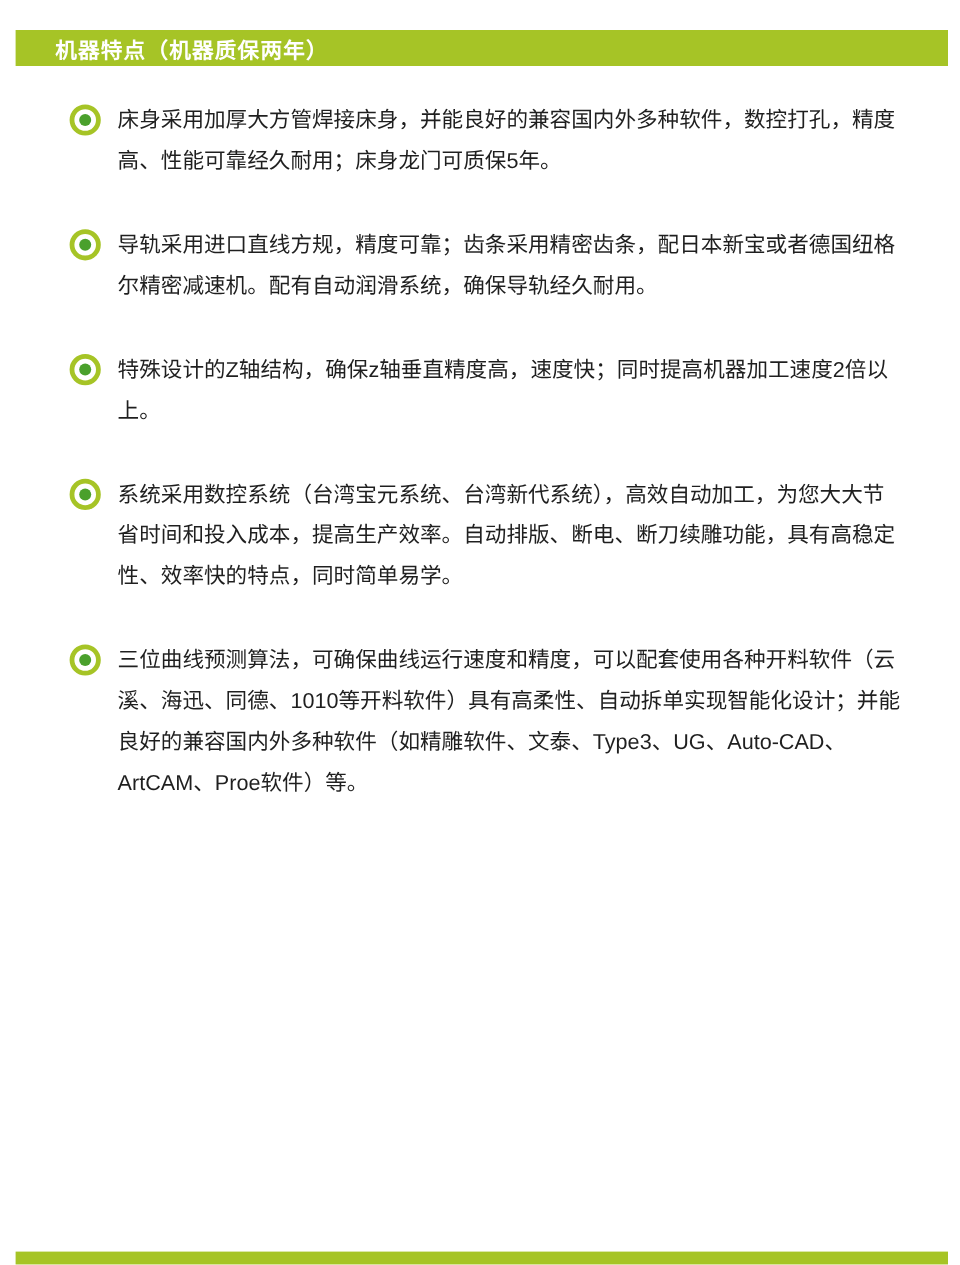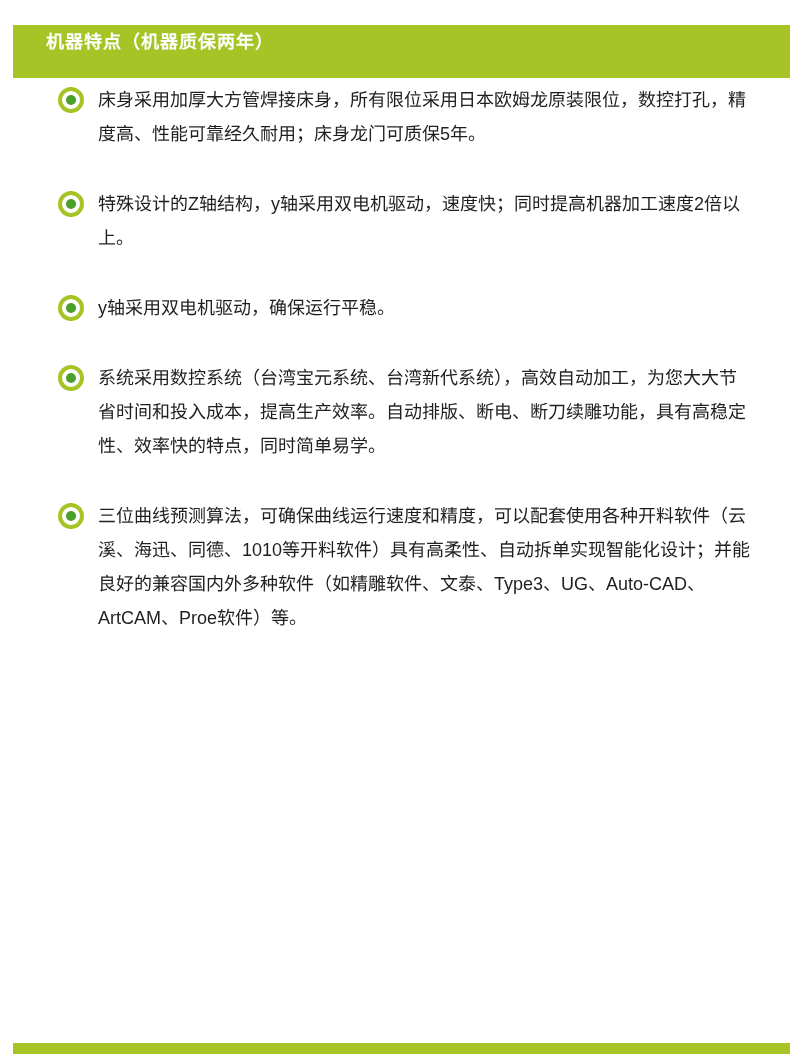--- a/index.html
+++ b/index.html
@@ -11,21 +11,21 @@
   .page{
     position:relative;
     width:800px;height:1054px;
     background:#ffffff;
     overflow:hidden;
     font-family:"Liberation Sans","DejaVu Sans",sans-serif;
   }
   .header-bar{
     position:absolute;
     left:13px;top:25px;
-    width:777px;height:53px;
+    width:777px;height:30px;
     box-sizing:border-box;
     padding-left:33px;
     background:var(--green);
     color:#ffffff;
     font-size:18px;
     font-weight:bold;
     line-height:35px;
     letter-spacing:1px;
     white-space:nowrap;
   }
@@ -76,38 +76,38 @@
 
 <div class="page">
 
   <div class="header-bar">机器特点（机器质保两年）</div>
 
   <div class="feature-list">
     <div class="feature-item">
       <span class="bullet">
         <span class="bullet-dot"></span>
       </span>
-      <p class="feature-text">床身采用加厚大方管焊接床身，所有限位采用日本欧姆龙原装限位，数控打孔，精度高、性能可靠经久耐用；床身龙门可质保5年。</p>
+      <p class="feature-text">床身采用加厚大方管焊接床身，并能良好的兼容国内外多种软件，数控打孔，精度高、性能可靠经久耐用；床身龙门可质保5年。</p>
     </div>
-
 
     <div class="feature-item">
       <span class="bullet">
         <span class="bullet-dot"></span>
       </span>
-      <p class="feature-text">特殊设计的Z轴结构，y轴采用双电机驱动，速度快；同时提高机器加工速度2倍以上。</p>
+      <p class="feature-text">导轨采用进口直线方规，精度可靠；齿条采用精密齿条，配日本新宝或者德国纽格尔精密减速机。配有自动润滑系统，确保导轨经久耐用。</p>
     </div>
-
 
     <div class="feature-item">
       <span class="bullet">
         <span class="bullet-dot"></span>
       </span>
-      <p class="feature-text">y轴采用双电机驱动，确保运行平稳。</p>
+      <p class="feature-text">特殊设计的Z轴结构，确保z轴垂直精度高，速度快；同时提高机器加工速度2倍以上。</p>
     </div>
+
+
 
     <div class="feature-item">
       <span class="bullet">
         <span class="bullet-dot"></span>
       </span>
       <p class="feature-text">系统采用数控系统（台湾宝元系统、台湾新代系统），高效自动加工，为您大大节省时间和投入成本，提高生产效率。自动排版、断电、断刀续雕功能，具有高稳定性、效率快的特点，同时简单易学。</p>
     </div>
 
 
 

